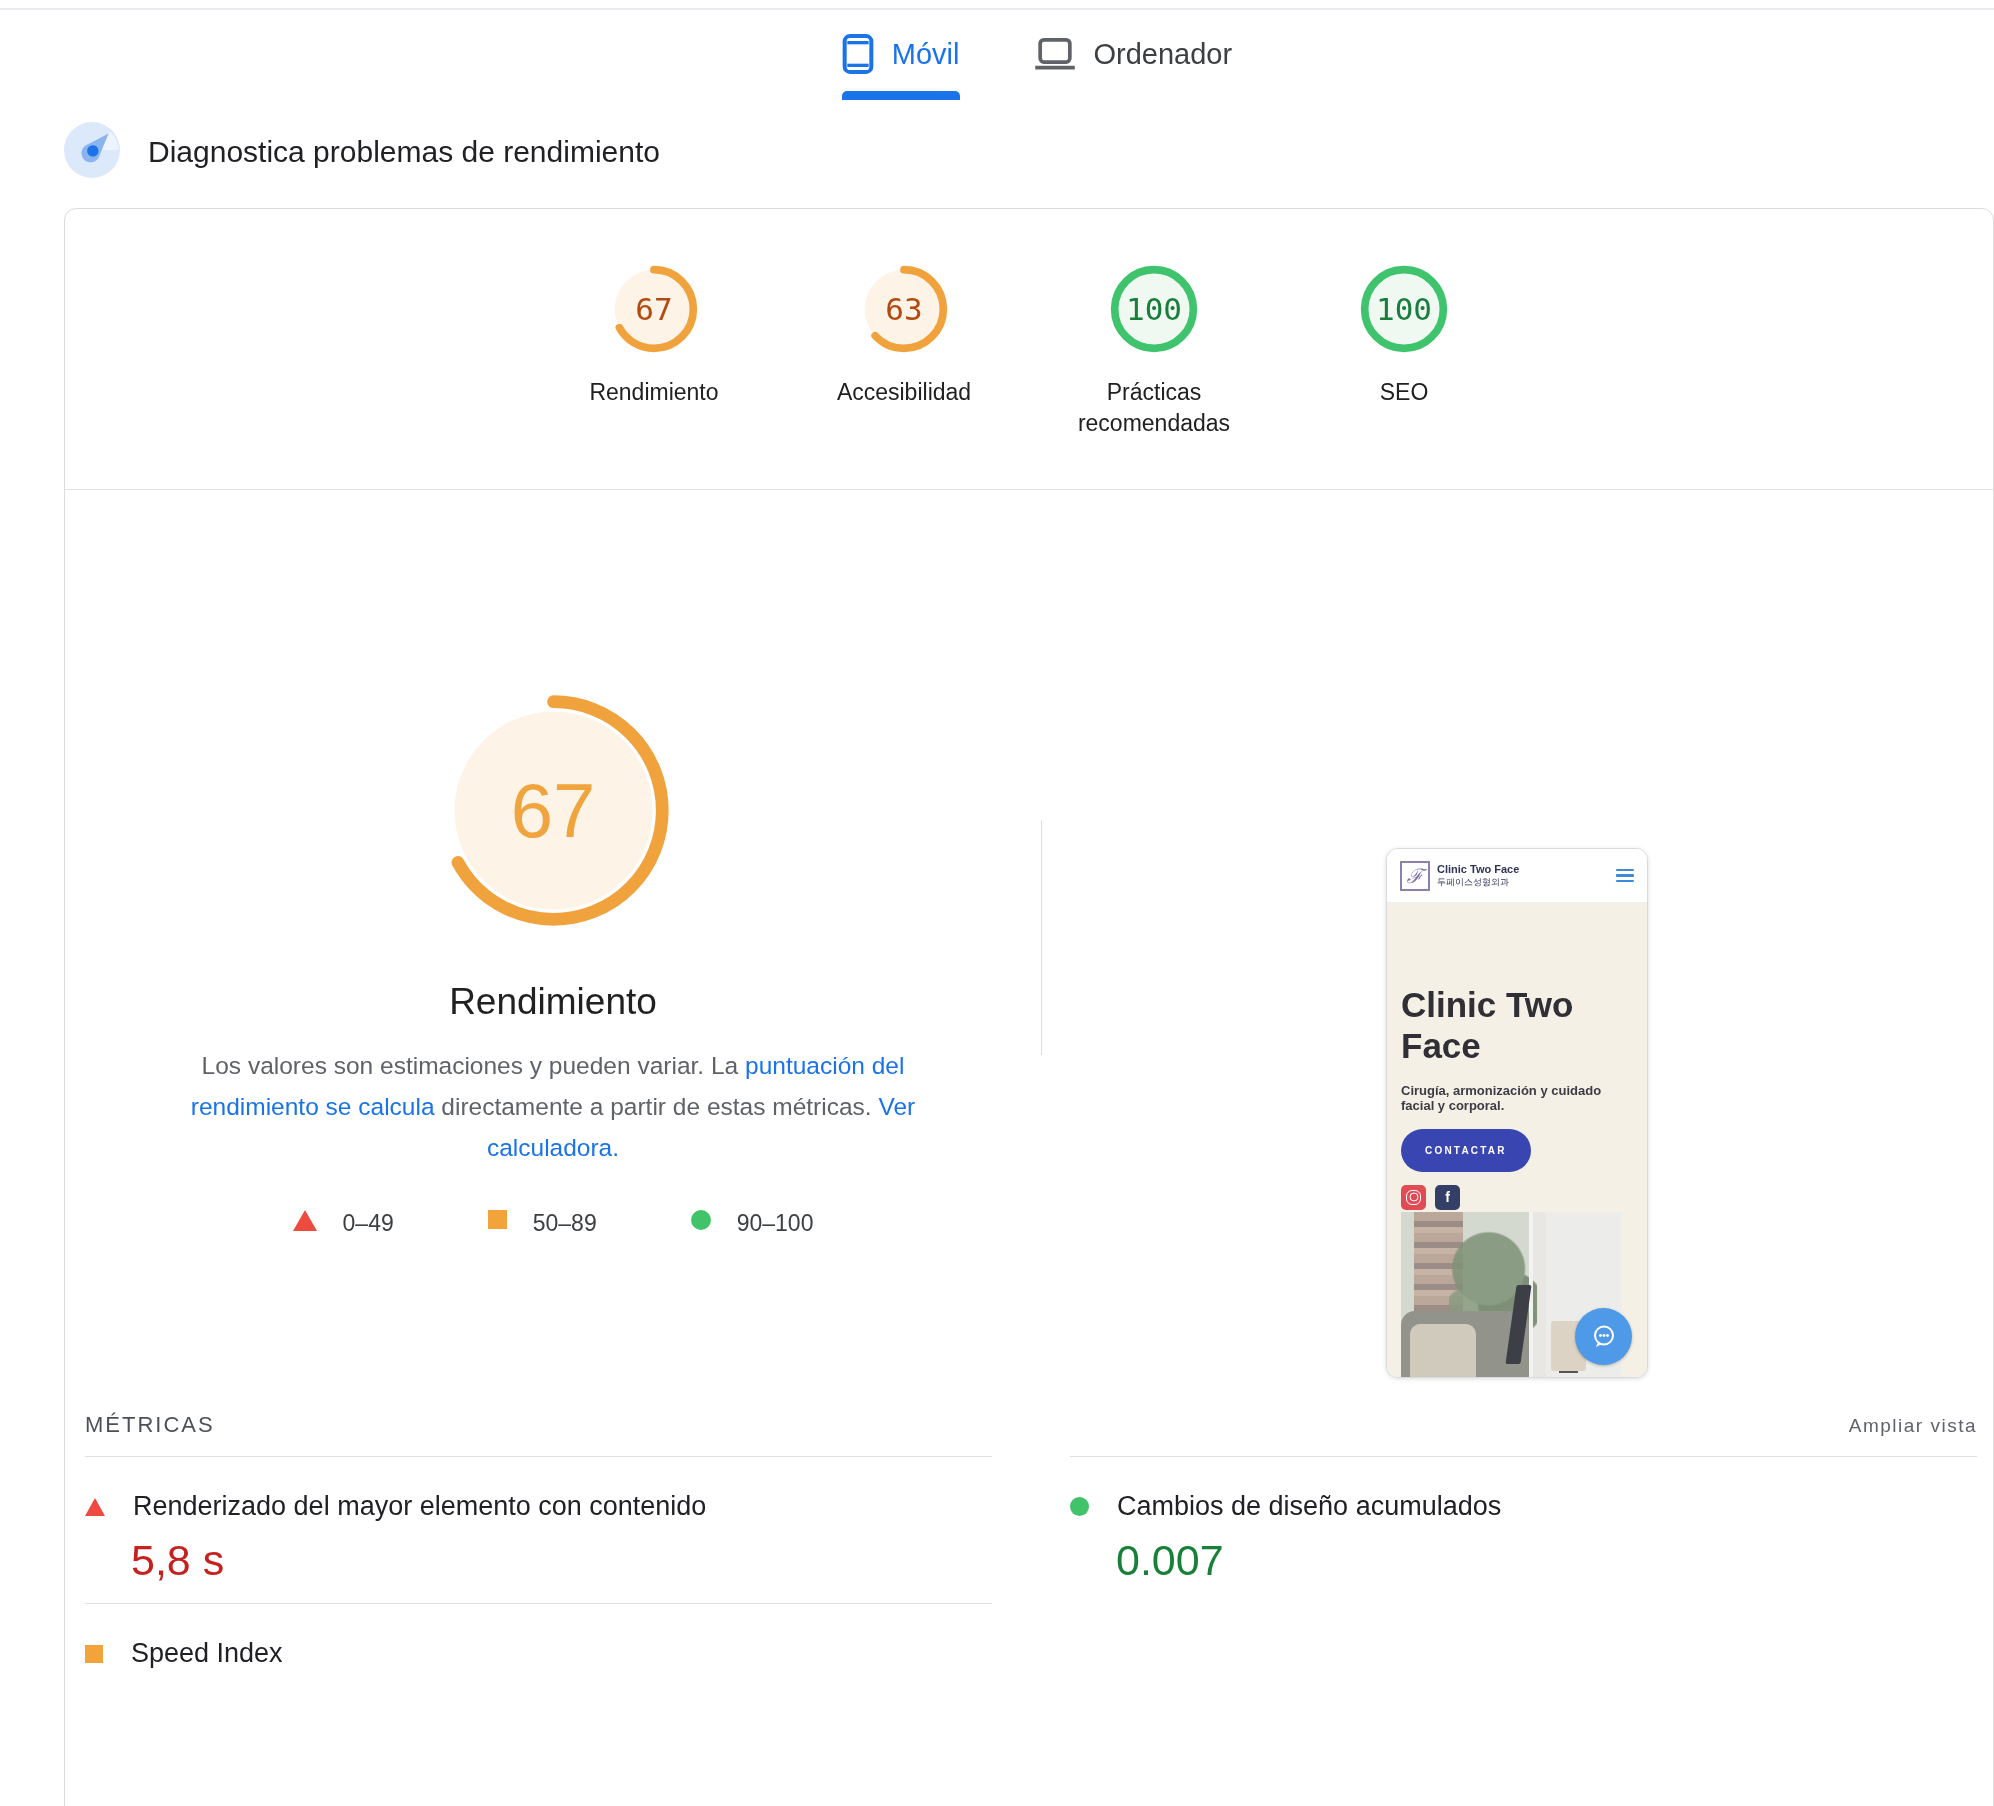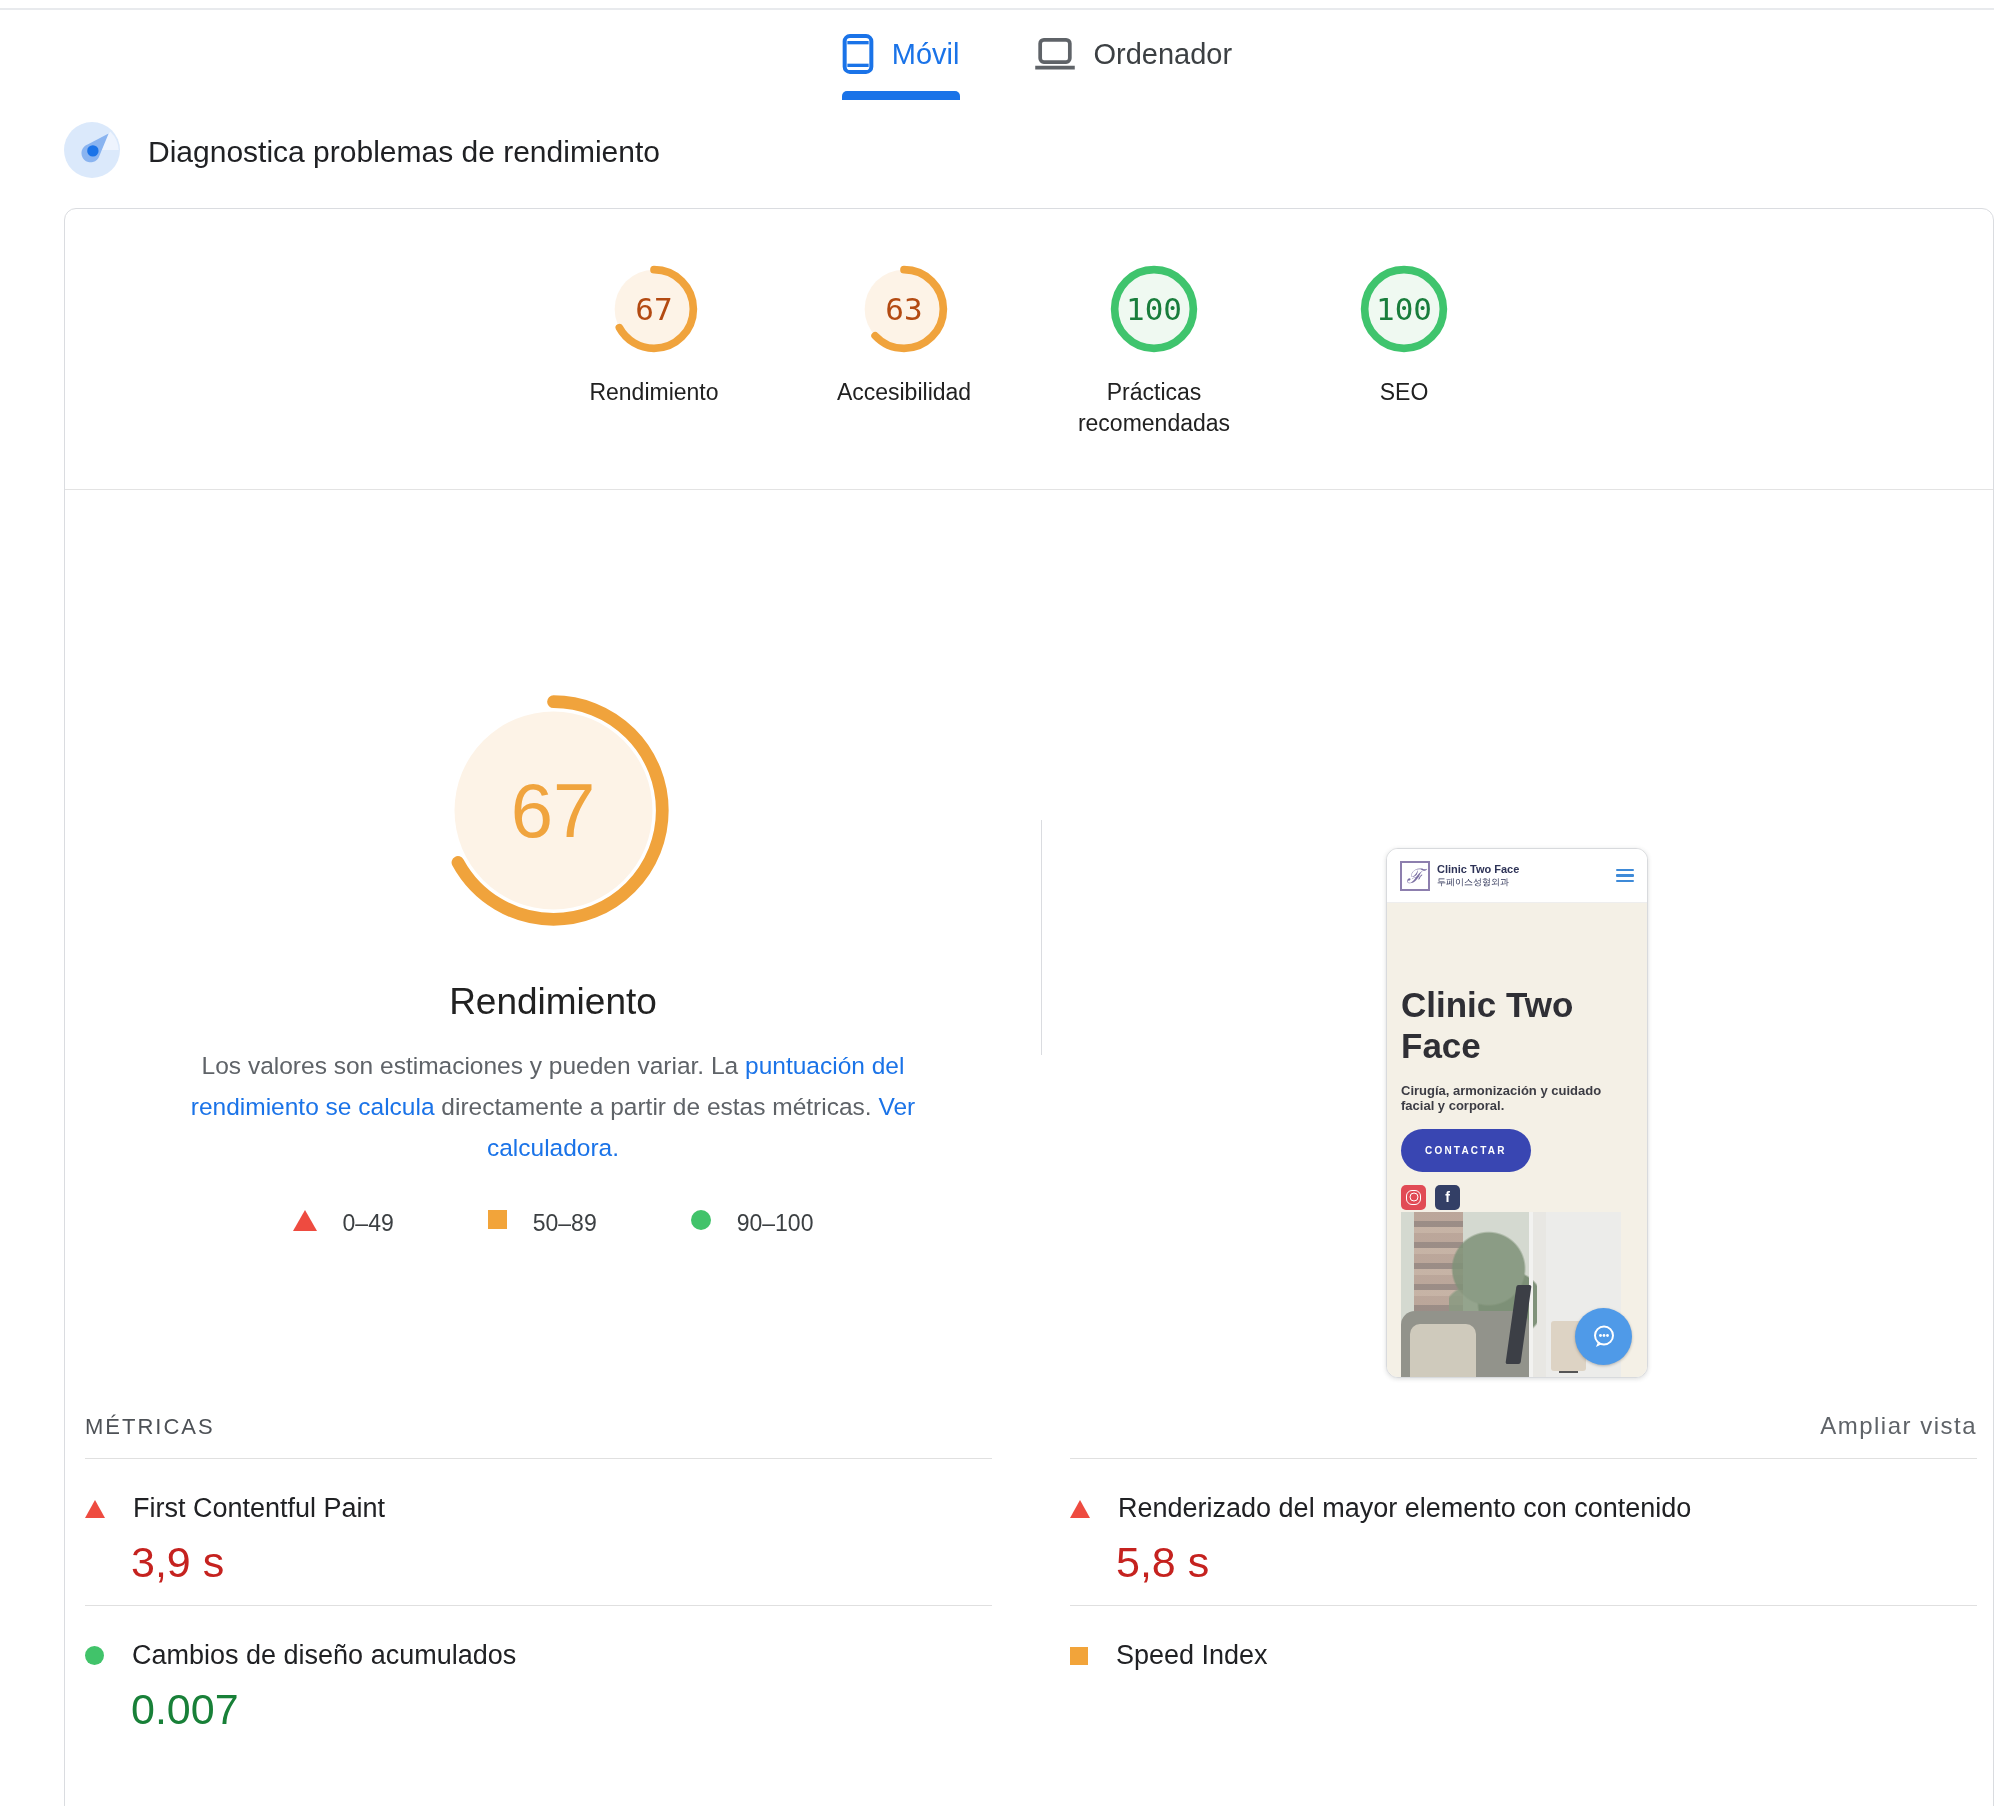--- a/index.html
+++ b/index.html
@@ -111,21 +111,21 @@
   .t-chair { position:absolute; right:16%; bottom:4%; width:16%; height:30%; background:#ddd3c4;
              border-radius:3px; box-shadow:0 10px 0 -8px #555; }
   .t-chat { position:absolute; left:188px; top:405px; width:57px; height:57px; border-radius:50%;
             background:#4f9ae8; display:flex; align-items:center; justify-content:center;
             box-shadow:0 1px 3px rgba(0,0,0,.25); }
 
   
   .metrics-header { display:flex; align-items:baseline; justify-content:space-between;
                     margin-top:34px; padding:0 16px 18px 20px; }
   .metrics-title { font-size:22px; letter-spacing:2px; color:#4d5156; font-weight:500; }
-  .metrics-expand { font-size:24px; letter-spacing:1.5px; color:#5f6368; cursor:pointer; }
+  .metrics-expand { font-size:19px; letter-spacing:1.5px; color:#5f6368; cursor:pointer; }
   .metrics-grid { display:grid; grid-template-columns:1fr 1fr; column-gap:78px; padding:0 16px 0 20px; }
   .metric-cell { border-top:1px solid #e0e0e0; min-height:147px; padding-top:34px; }
   .metric-cell.empty { border-top:none; }
   .m-head { display:flex; align-items:center; gap:28px; font-size:27px; color:#202124; }
   .m-icon.shape-triangle { border-left-width:10px; border-right-width:10px; border-bottom-width:18px; }
   .m-icon.shape-circle { width:19px; height:19px; }
   .m-icon.shape-square { width:18px; height:18px; }
   .m-value { margin-left:46px; margin-top:14px; font-size:43px; }
   .lvl-poor .m-value { color:#c5221f; }
   .lvl-good .m-value { color:#188038; }
@@ -292,27 +292,20 @@
 
   <div class="metrics-header">
     <span class="metrics-title">MÉTRICAS</span>
     <span class="metrics-expand">Ampliar vista</span>
   </div>
 
   <div class="metrics-grid">
     <div class="metric-cell lvl-poor">
       <div class="m-head">
         <span class="m-icon shape-triangle"></span>
-        <span class="m-label">First Contentful Paint</span>
-      </div>
-      <div class="m-value">3,9 s</div>
-    </div>
-    <div class="metric-cell lvl-poor">
-      <div class="m-head">
-        <span class="m-icon shape-triangle"></span>
         <span class="m-label">Renderizado del mayor elemento con contenido</span>
       </div>
       <div class="m-value">5,8 s</div>
     </div>
     <div class="metric-cell lvl-good">
       <div class="m-head">
         <span class="m-icon shape-circle"></span>
         <span class="m-label">Cambios de diseño acumulados</span>
       </div>
       <div class="m-value">0.007</div>

